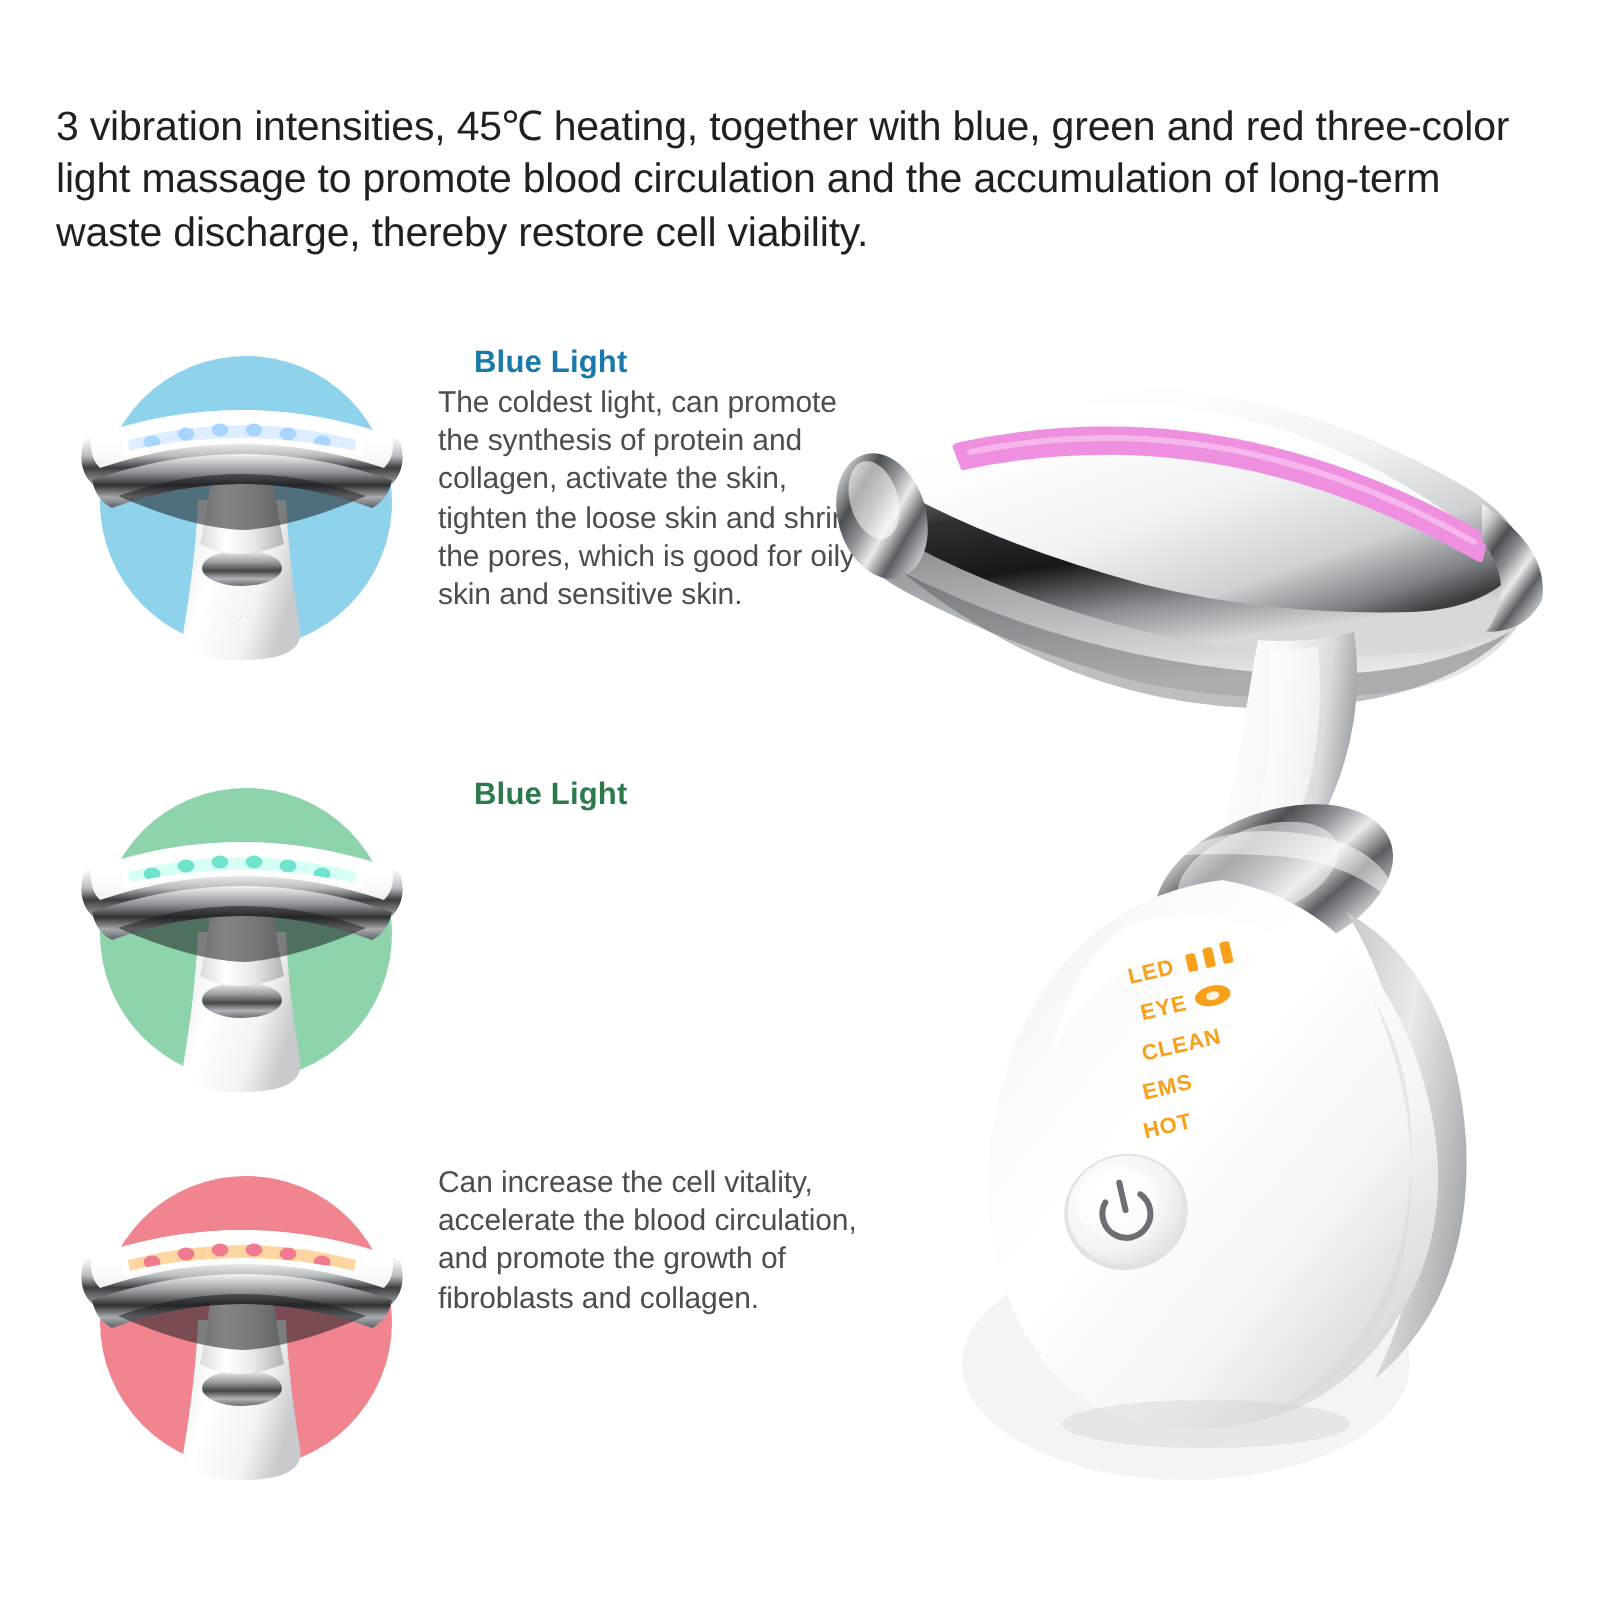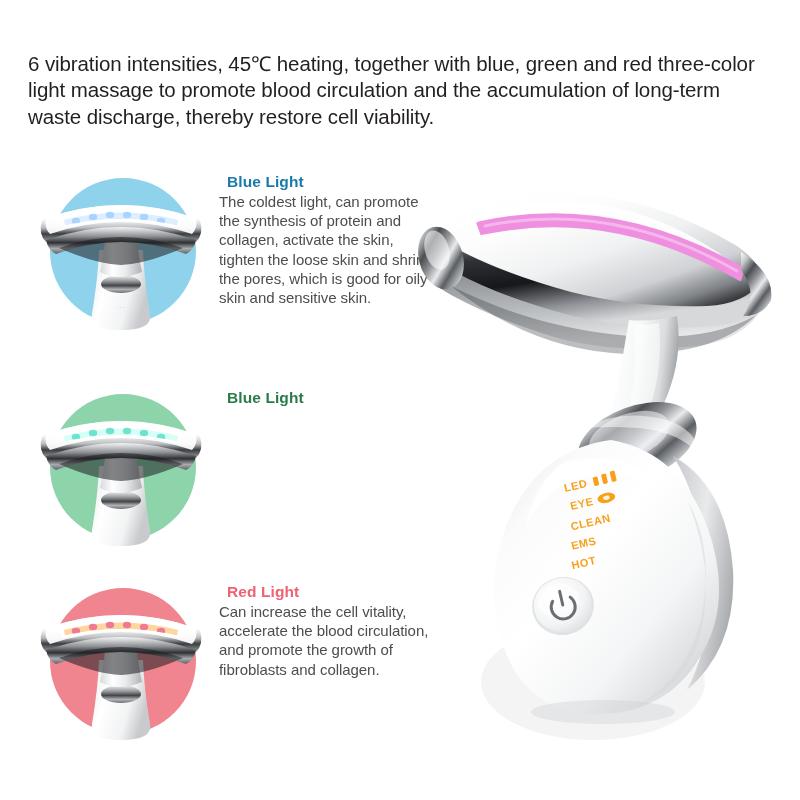--- a/index.html
+++ b/index.html
@@ -60,21 +60,21 @@
   .feature-text {
     position: absolute;
     left: 219px;
     top: 0;
     width: 222px;
   }
   .feature-title {
     font-size: 15.5px;
     font-weight: bold;
     line-height: 19px;
-    margin: 0 0 1px 8px;
+    margin: 0 0 1px 18px;
     letter-spacing: 0.1px;
   }
   .feature-body {
     font-size: 15px;
     line-height: 19.2px;
     color: #4d4d4f;
     margin: 0;
     letter-spacing: -0.05px;
   }
 
@@ -89,21 +89,21 @@
     width: 390px;
     height: 600px;
   }
   #hero svg { display: block; }
 </style>
 </head>
 <body>
 
 <div id="page">
 
-  <p id="intro">6 vibration intensities, 45℃ heating, together with blue, green and red three-color light massage to promote blood circulation and the accumulation of long-term waste discharge, thereby restore cell viability.</p>
+  <p id="intro">3 vibration intensities, 45℃ heating, together with blue, green and red three-color light massage to promote blood circulation and the accumulation of long-term waste discharge, thereby restore cell viability.</p>
 
   <div class="feature" id="feature-blue">
     <div class="thumb-wrap">
       <div class="circle" id="circle-blue" style="background: rgb(143, 210, 236);"></div>
       <svg class="thumb-dev" viewBox="0 0 190 180">
         <defs>
           <linearGradient id="tb-head-b" x1="0" y1="0" x2="0" y2="1">
             <stop offset="0" stop-color="#ffffff"></stop>
             <stop offset="0.42" stop-color="#f2f3f4"></stop>
             <stop offset="0.62" stop-color="#b9bcbf"></stop>
@@ -276,21 +276,20 @@
               <ellipse cx="101" cy="43" rx="4.2" ry="3.2" fill="#f07a92"></ellipse>
               <ellipse cx="118" cy="45" rx="4.2" ry="3.2" fill="#f07a92"></ellipse>
               <ellipse cx="135" cy="49" rx="4.2" ry="3.2" fill="#f07a92"></ellipse>
             </g>
         </g>
         <path d="M20 68 Q95 42 170 68 Q168 78 160 82 Q95 58 30 82 Q22 78 20 68 Z" fill="url(#tb-chr-r)"></path>
         <path d="M33 76 Q95 54 157 76 Q120 92 95 93 Q70 92 33 76 Z" fill="#1c1e20" opacity="0.55"></path>
       </svg>
     </div>
     <div class="feature-text">
-      <p class="feature-title" id="title-red" style="color: rgb(239, 98, 114);">Red Light</p>
       <p class="feature-body">Can increase the cell vitality, accelerate the blood circulation, and promote the growth of fibroblasts and collagen.</p>
     </div>
   </div>
 
   <div id="hero">
     <svg width="390" height="600" viewBox="0 0 390 600">
       <defs>
         <linearGradient id="h-head-top" x1="0.05" y1="0" x2="0.95" y2="0.9">
           <stop offset="0" stop-color="#d9dbde"></stop>
           <stop offset="0.08" stop-color="#ffffff"></stop>

